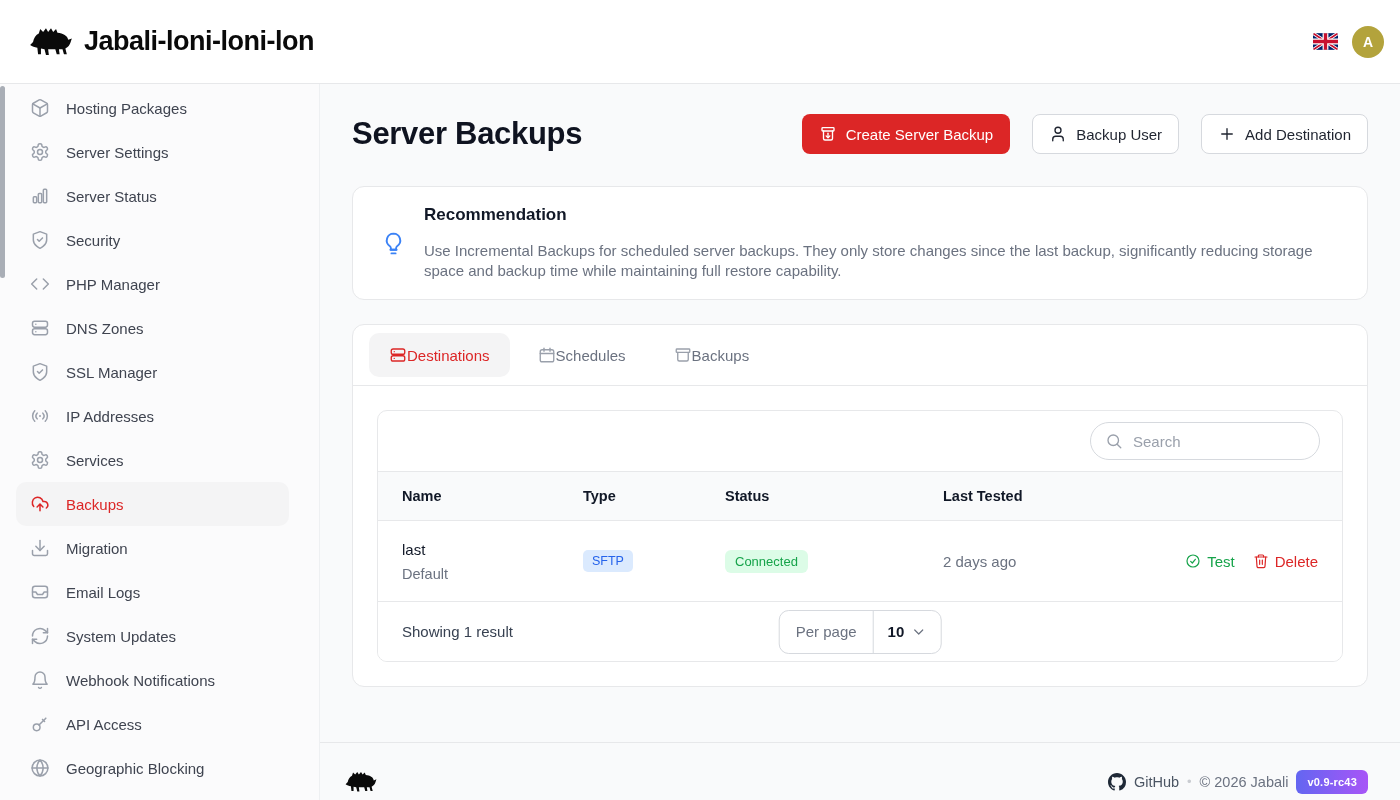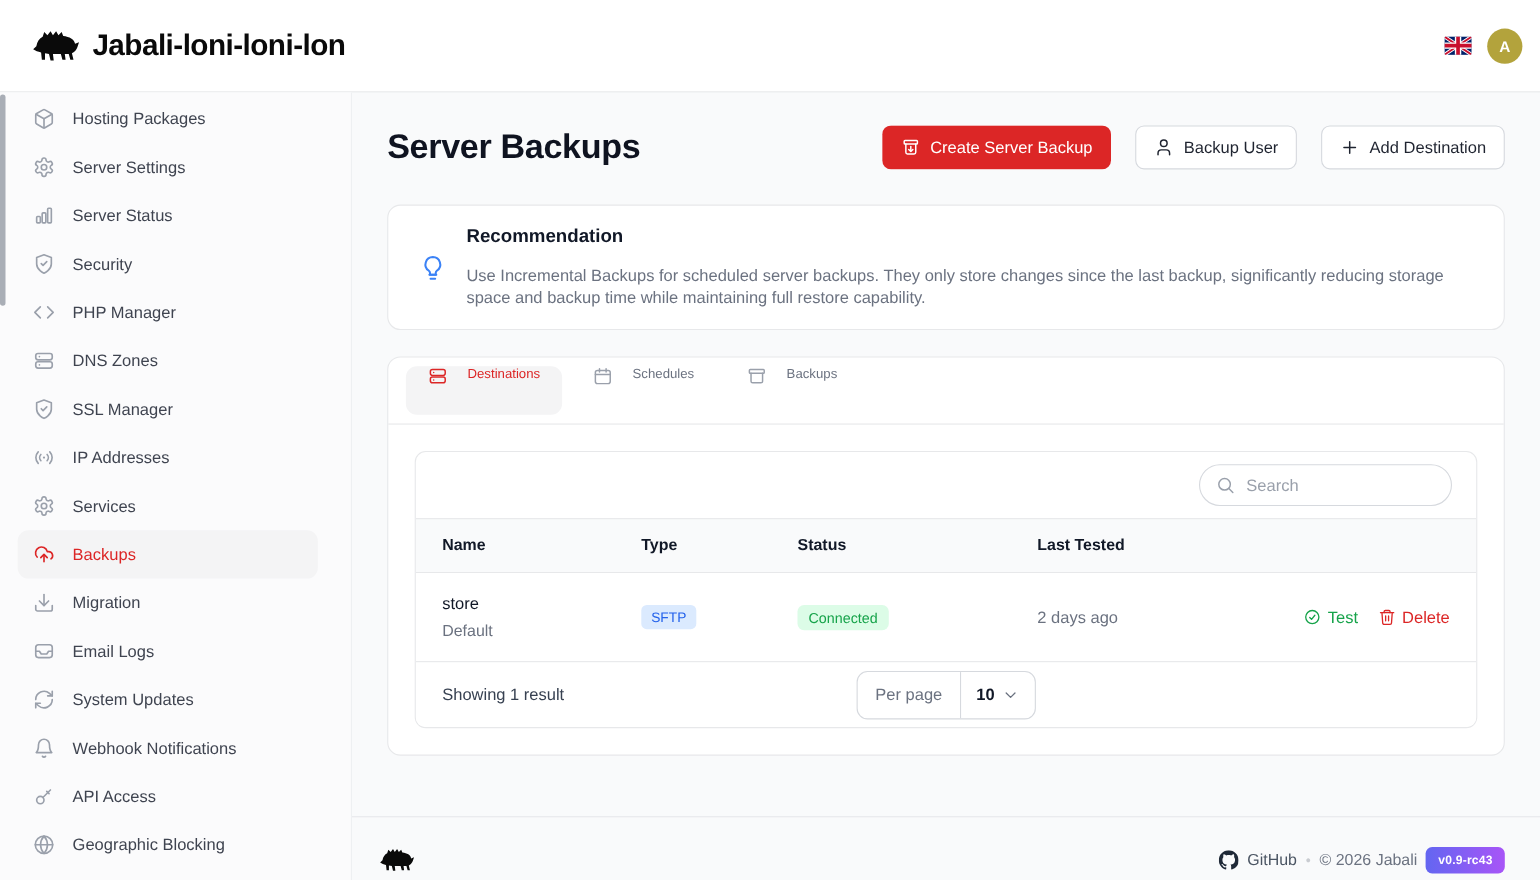--- a/index.html
+++ b/index.html
@@ -37,21 +37,21 @@
 .btn-outline{border-color:#d6d9de;color:#1f2430}
 .btn .icon{color:inherit}
 
 .rec-card{margin-top:32px;background:#fff;border:1px solid #e7e8ea;border-radius:12px;padding:18px 28px;display:flex;align-items:center;gap:18px}
 .rec-icon{color:#3b82f6;width:25px;height:25px}
 .rec-title{font-size:17px;font-weight:700;margin-bottom:16px;color:#111827}
 .rec-body{font-size:15px;line-height:20px;color:#6b7280;max-width:892px}
 
 .panel{margin-top:24px;background:#fff;border:1px solid #e7e8ea;border-radius:12px}
 .tab-bar{display:flex;gap:8px;padding:8px 16px;border-bottom:1px solid #e7e8ea;align-items:center;height:61px}
-.tab{display:flex;align-items:flex-start;gap:18px;padding:0 20px;height:44px;border-radius:10px;color:#6b7280;font-size:12px;cursor:pointer}
+.tab{display:flex;align-items:center;gap:0;padding:0 20px;height:44px;border-radius:10px;color:#6b7280;font-size:15px;cursor:pointer}
 .tab .icon{color:#9aa0ab}
 .tab.active{background:#f4f4f5;color:var(--accent,#dc2626);font-weight:500}
 .tab.active .icon{color:var(--accent,#dc2626)}
 
 .panel-body{padding:24px}
 .inner{border:1px solid #e7e8ea;border-radius:10px;overflow:hidden;background:#fff}
 .search-row{display:flex;justify-content:flex-end;align-items:center;height:60px;padding:0 22px}
 .search-box{display:flex;align-items:center;gap:10px;width:230px;height:38px;border:1px solid #d6d9de;border-radius:19px;padding:0 14px;color:#9aa0ab}
 .search-input{border:none;outline:none;flex:1;font-size:15px;min-width:0;background:transparent;color:#374151;font-family:inherit}
 .search-input::placeholder{color:#9aa0ab}
@@ -377,21 +377,21 @@
             </div>
             <div class="trow thead">
               <div class="th">Name</div>
               <div class="th">Type</div>
               <div class="th">Status</div>
               <div class="th">Last Tested</div>
               <div class="th"></div>
             </div>
             <div class="trow tbody">
               <div>
-                <div class="cell-name">store</div>
+                <div class="cell-name">last</div>
                 <div class="cell-sub">Default</div>
               </div>
               <div><span class="badge sftp">SFTP</span></div>
               <div><span class="badge ok">Connected</span></div>
               <div class="muted">2 days ago</div>
               <div class="actions">
                 <span class="action test">
                   <span class="icon s16">
                       <svg viewBox="0 0 24 24" fill="none" stroke="currentColor" stroke-width="1.8" stroke-linecap="round" stroke-linejoin="round">
                         <circle cx="12" cy="12" r="9"></circle>

